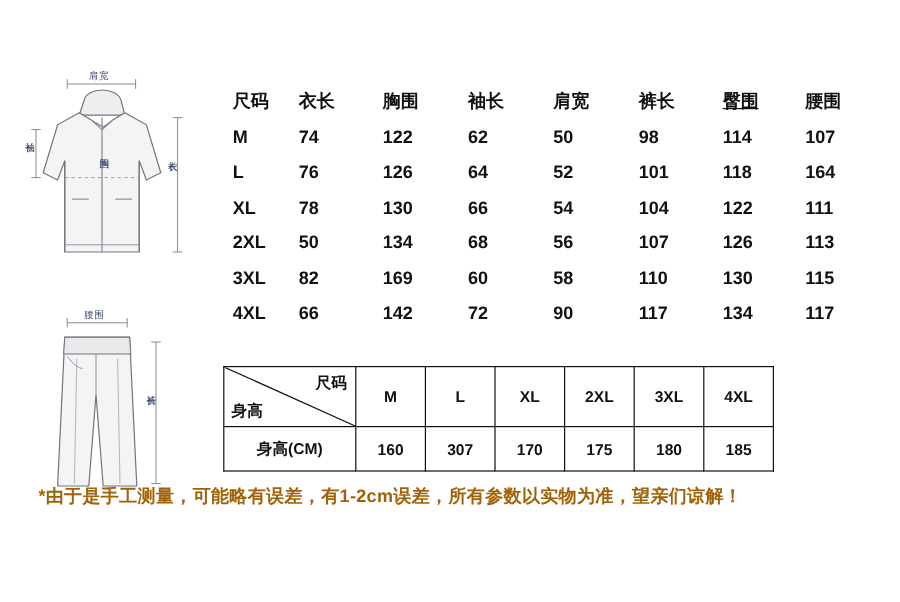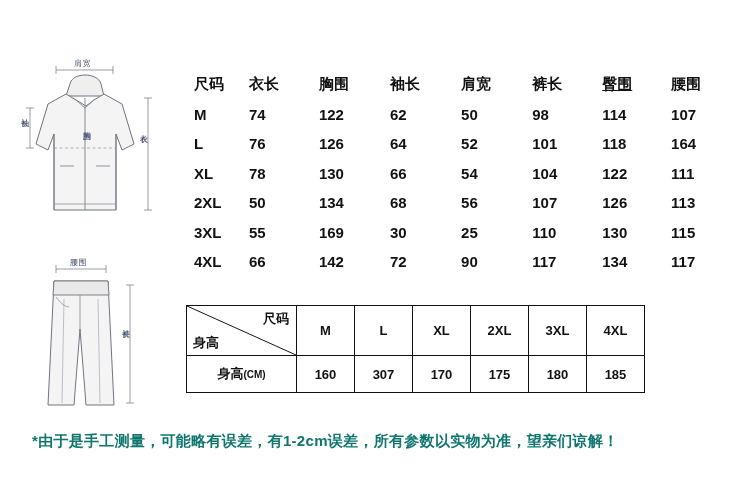--- a/index.html
+++ b/index.html
@@ -124,31 +124,31 @@
     position: absolute;
     left: 6px;
     bottom: 3px;
     font-size: 13px;
     font-weight: bold;
   }
   .heighttable td.rowlabel {
     width: 110px;
     font-size: 13px;
   }
-  .rowlabel .cm { font-size: 10px; }
+  .rowlabel .cm { font-size: 13px; }
 
   
   .footnote {
     position: absolute;
     left: 32px;
-    top: 432px;
+    top: 404px;
     width: 690px;
     font-size: 15px;
     font-weight: bold;
-    color: #0f766e;
+    color: #a16207;
     letter-spacing: 0.3px;
   }
 </style>
 </head>
 <body>
 
 <div id="page">
 
   <div class="illus">
 
@@ -278,24 +278,24 @@
         <td>50</td>
         <td>134</td>
         <td>68</td>
         <td>56</td>
         <td>107</td>
         <td>126</td>
         <td>113</td>
       </tr>
       <tr>
         <td class="size-cell">3XL</td>
-        <td>55</td>
+        <td>82</td>
         <td>169</td>
-        <td>30</td>
-        <td>25</td>
+        <td>60</td>
+        <td>58</td>
         <td>110</td>
         <td>130</td>
         <td>115</td>
       </tr>
       <tr>
         <td class="size-cell">4XL</td>
         <td>66</td>
         <td>142</td>
         <td>72</td>
         <td>90</td>

